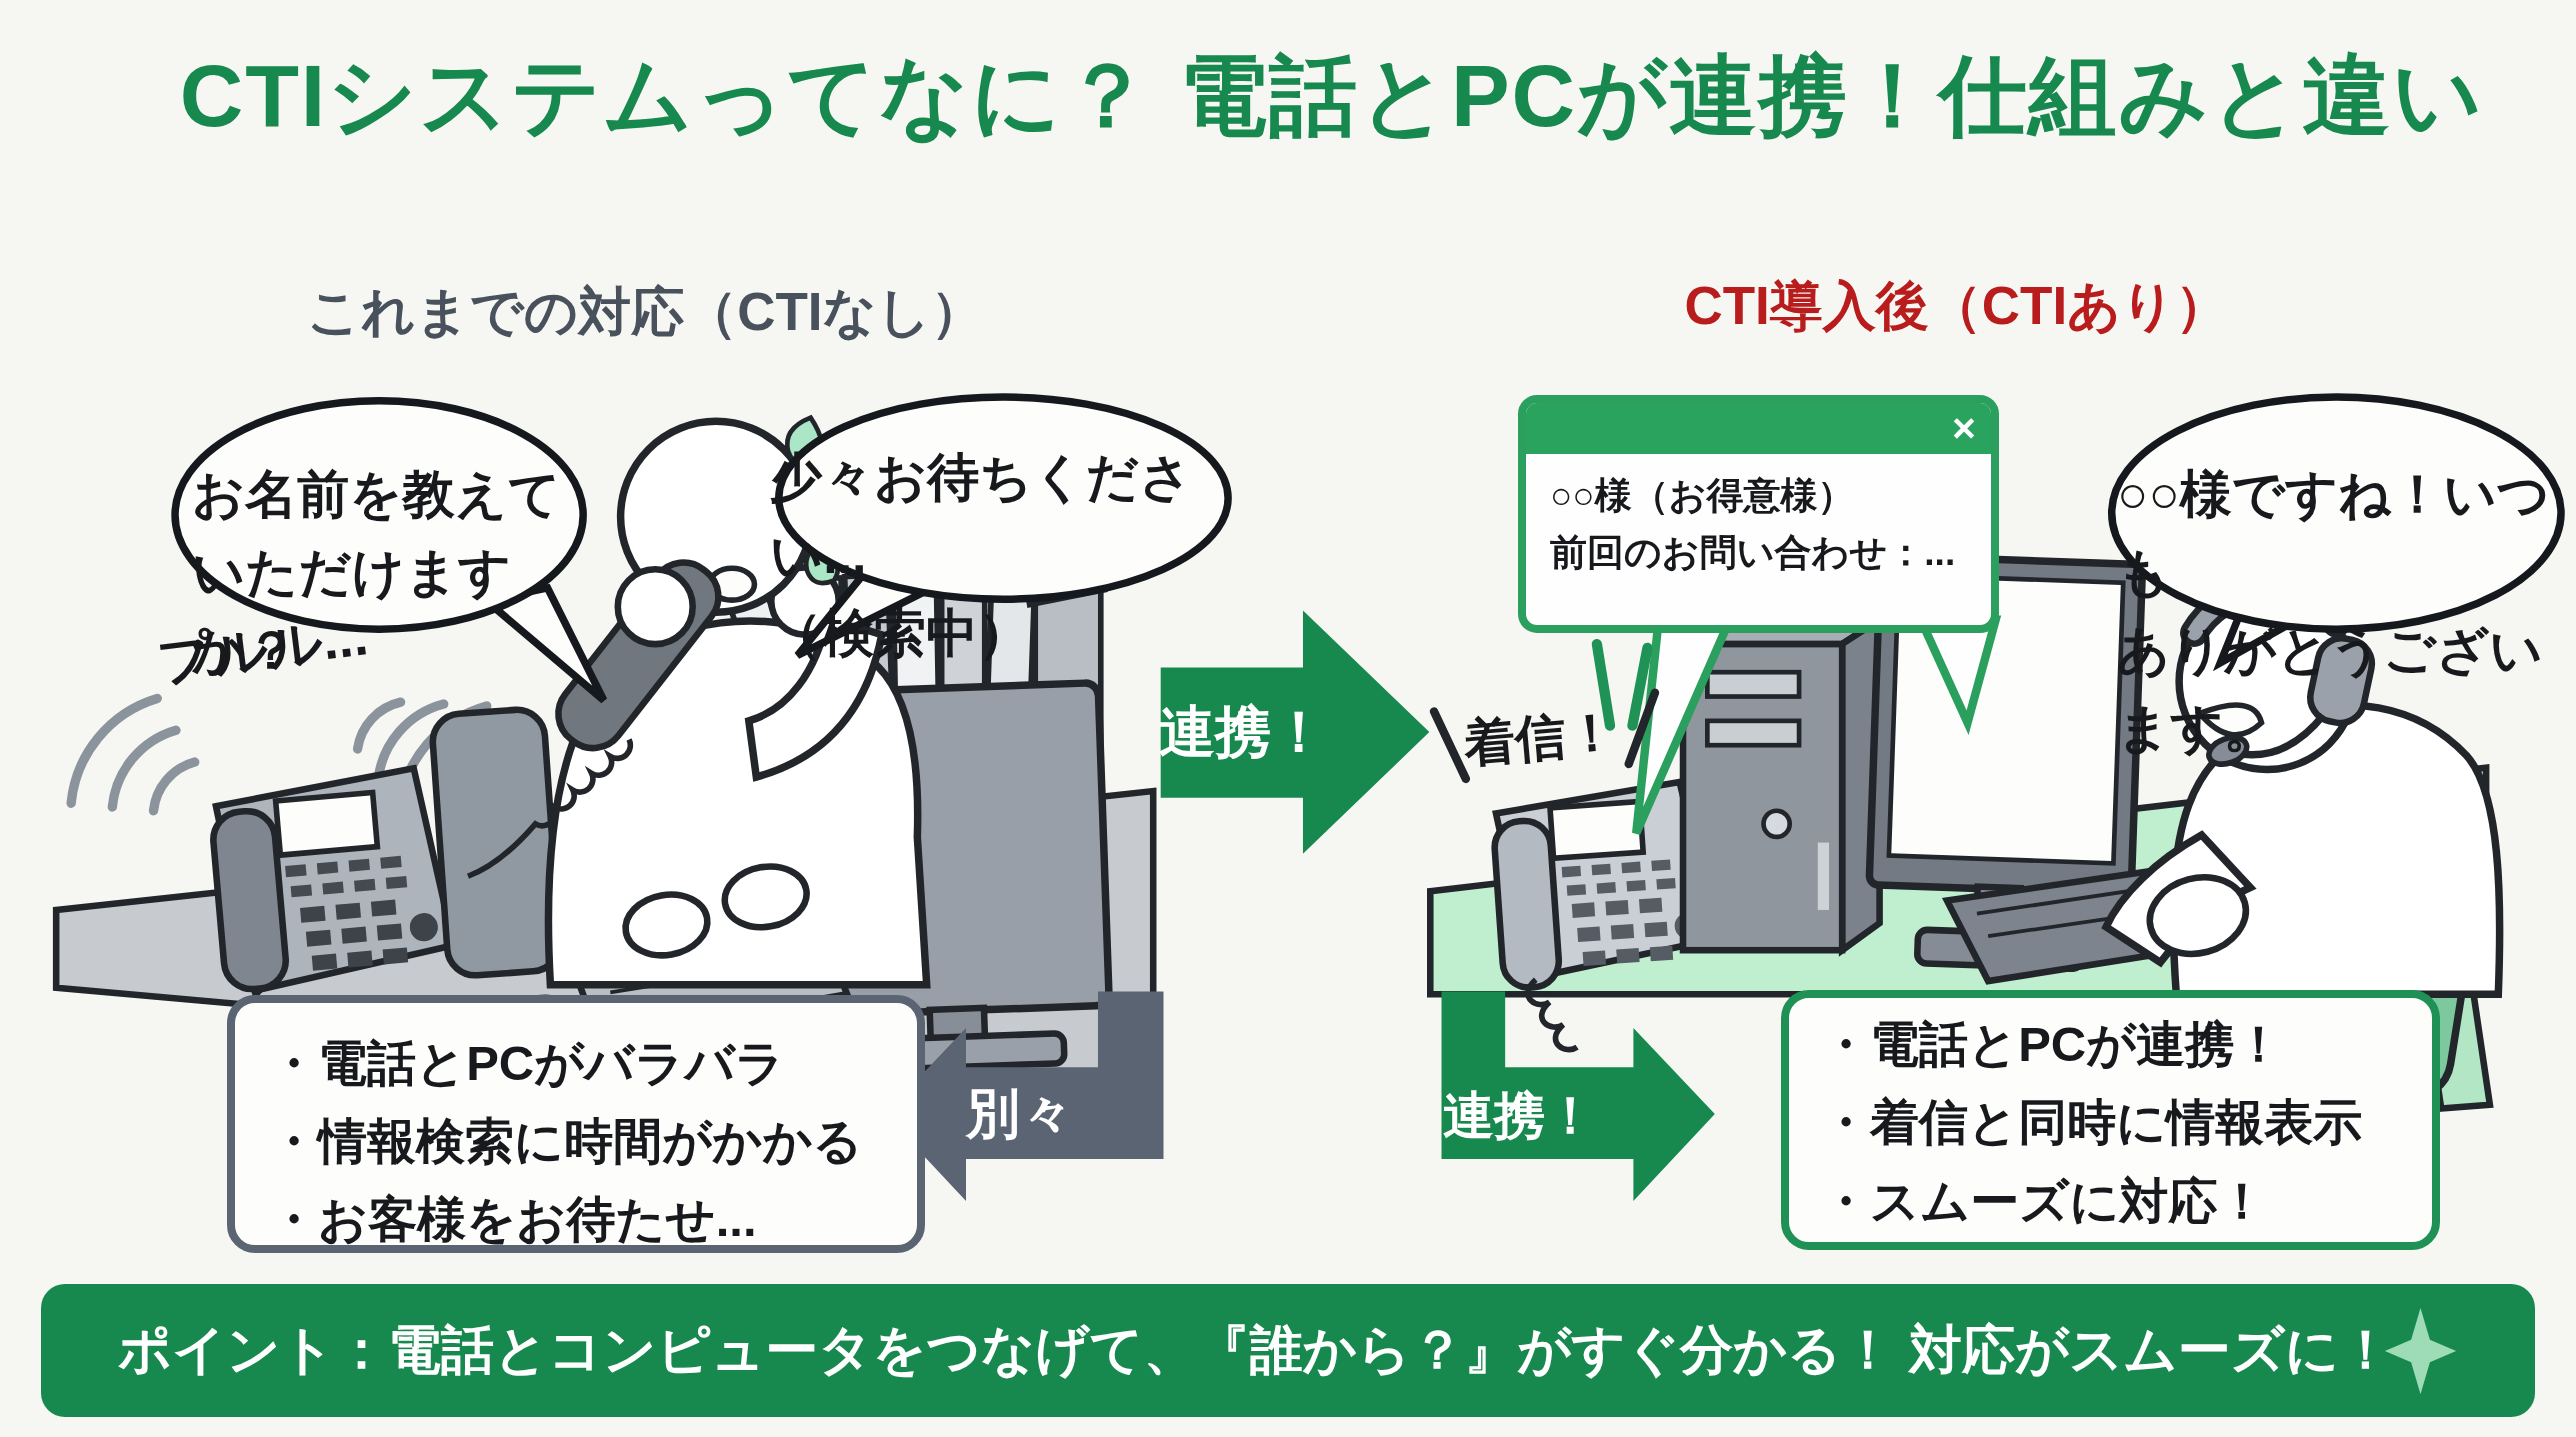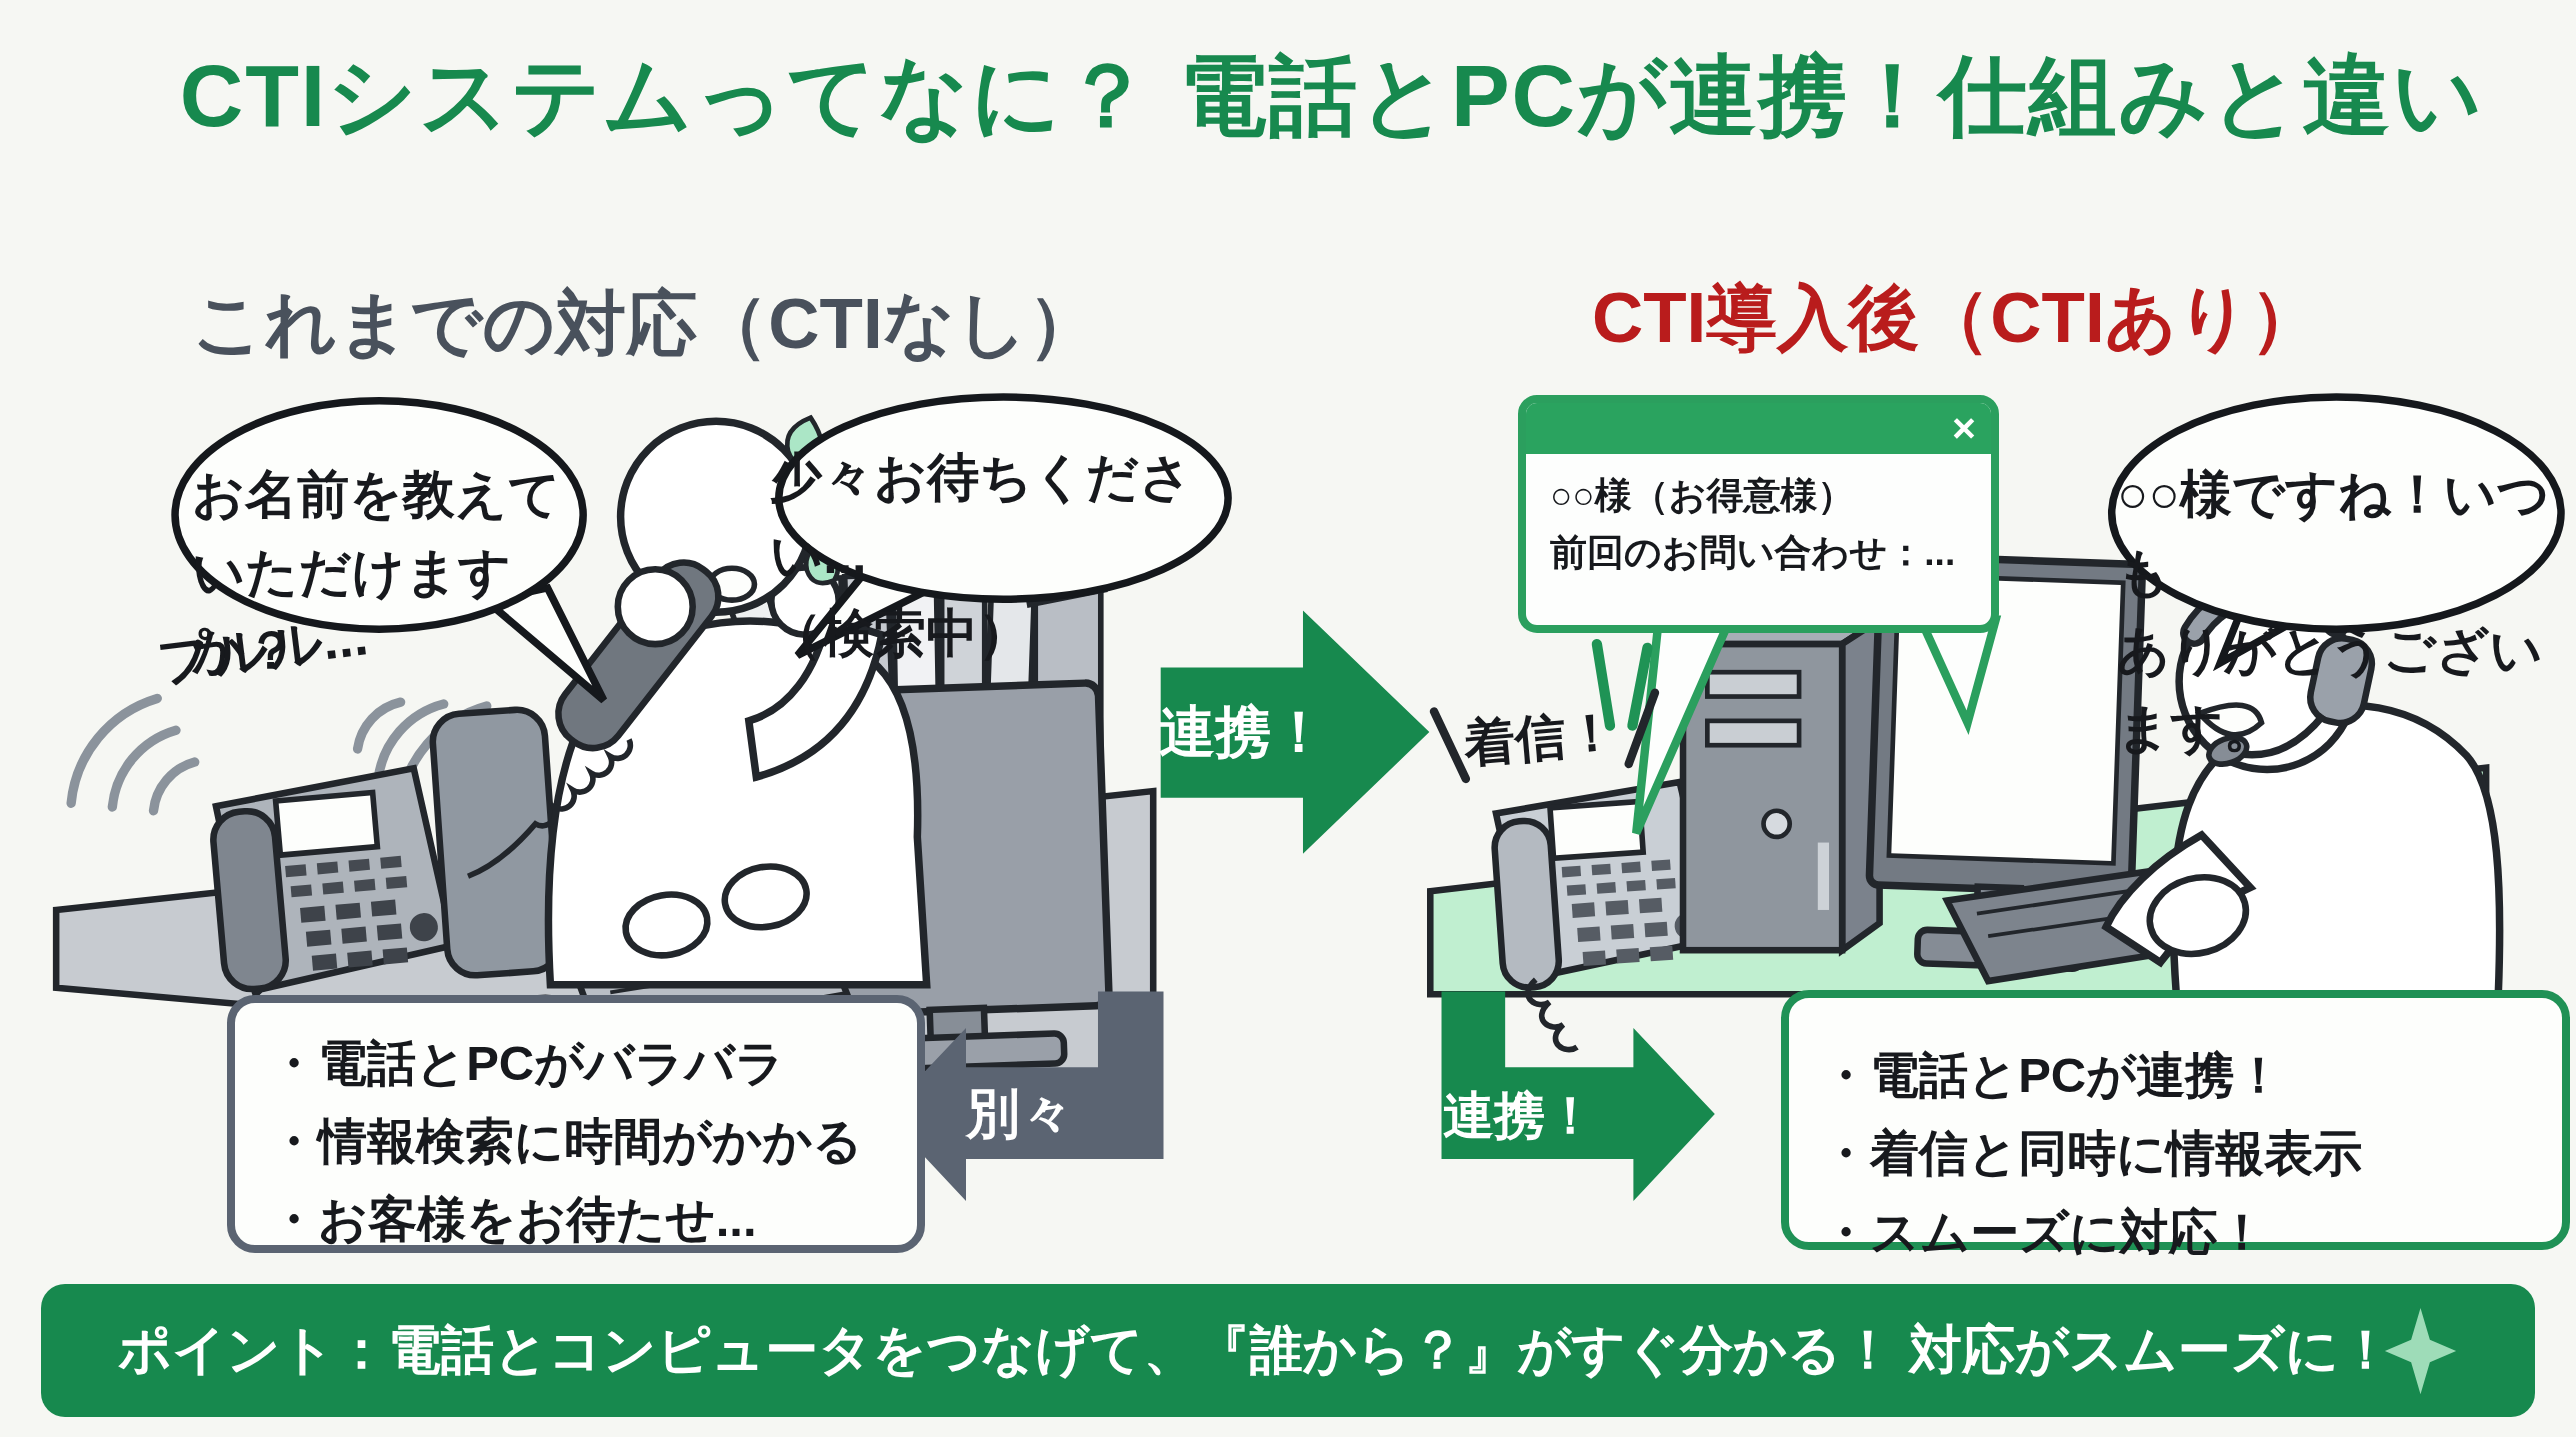--- a/index.html
+++ b/index.html
@@ -2,40 +2,40 @@
 <html style="font-size:15px"><head>
 <meta charset="utf-8">
 <style>
   html,body{margin:0;padding:0;width:2576px;height:1438px;overflow:hidden;
     background:#f6f7f3;font-family:"Liberation Sans","DejaVu Sans",sans-serif;}
   .stage{position:relative;width:2576px;height:1438px;}
   .abs{position:absolute;}
   svg{display:block;}
   .title{left:0;top:37px;width:2576px;text-align:center;font-size:88px;font-weight:bold;
     color:#17894e;letter-spacing:1.9px;white-space:nowrap;padding-left:44px;}
-  .heading{font-size:71px;font-weight:bold;text-align:center;white-space:nowrap;}
+  .heading{font-size:53px;font-weight:bold;text-align:center;white-space:nowrap;}
   .heading-left{left:168px;top:277px;width:955px;color:#49515c;}
   .heading-right{left:1498px;top:271px;width:917px;color:#b91c1c;}
   .bubble-text{font-size:52px;font-weight:bold;color:#17191d;text-align:left;line-height:1.5;}
   .bubble1-text{left:192px;top:455px;width:374px;}
   .bubble2-text{left:770px;top:438px;width:435px;}
   .bubble3-text{left:2117px;top:455px;width:440px;}
   .sfx{font-weight:bold;color:#17191d;white-space:nowrap;}
   .purr{left:157px;top:607px;width:309px;font-size:54px;transform:rotate(-7deg);}
   .incoming{left:1442px;top:704px;width:197px;font-size:51px;text-align:center;transform:rotate(-5deg);}
   .arrow-label{font-weight:bold;color:#ffffff;white-space:nowrap;}
   .center-arrow-label{left:1159px;top:695px;width:150px;font-size:56px;}
   .separate-label{left:966px;top:1078px;width:198px;font-size:54px;}
   .bottom-link-label{left:1443px;top:1082px;width:191px;font-size:51px;}
   .info-box{background:#fdfefc;box-sizing:border-box;font-size:49px;font-weight:bold;
     color:#17191d;line-height:1.6;white-space:nowrap;margin-left:40px;}
   .issues-box{left:187px;top:995px;width:698px;height:258px;border:8.4px solid #5b6472;
     border-radius:28px;padding:20.6px 34px;}
-  .benefits-box{left:1741px;top:990px;width:789px;height:260px;border:8.4px solid #1f9155;
-    border-radius:28px;padding:38px 32px;}
+  .benefits-box{left:1741px;top:990px;width:659px;height:260px;border:8.4px solid #1f9155;
+    border-radius:28px;padding:7px 32px;}
   .popup{left:1518px;top:395px;width:481px;height:238px;background:#fdfefd;box-sizing:border-box;
     border:8.4px solid #2b9f5e;border-radius:19px;overflow:hidden;}
   .popup-header{position:relative;height:51px;background:#2aa35f;}
   .popup-close{position:absolute;right:15px;top:0px;color:#ffffff;font-size:41px;font-weight:bold;line-height:51px;}
   .popup-body{padding:13px 24px 0 24px;font-size:37px;font-weight:bold;color:#17191d;line-height:1.55;white-space:nowrap;}
   .banner{left:41px;top:1284px;width:2494px;height:133px;background:#17894e;border-radius:24px;
     display:flex;align-items:center;justify-content:center;}
   .banner-text{color:#ffffff;font-size:53px;font-weight:bold;white-space:nowrap;}
   .banner .sparkle{margin-left:-9.4px;}
 </style>

